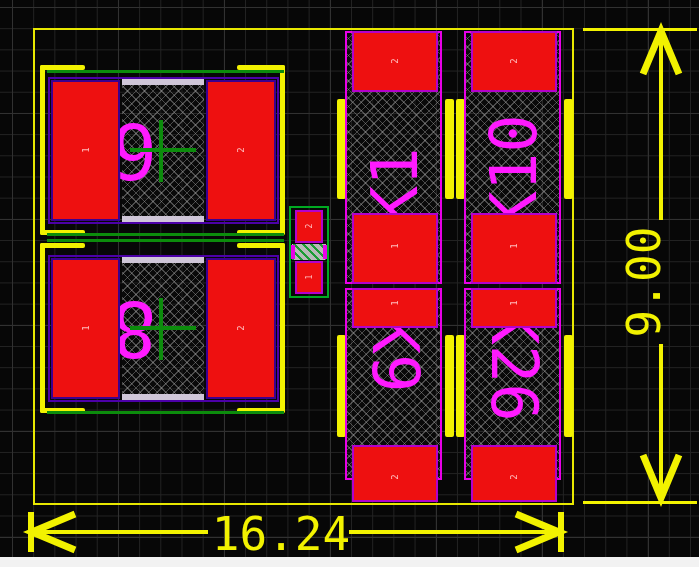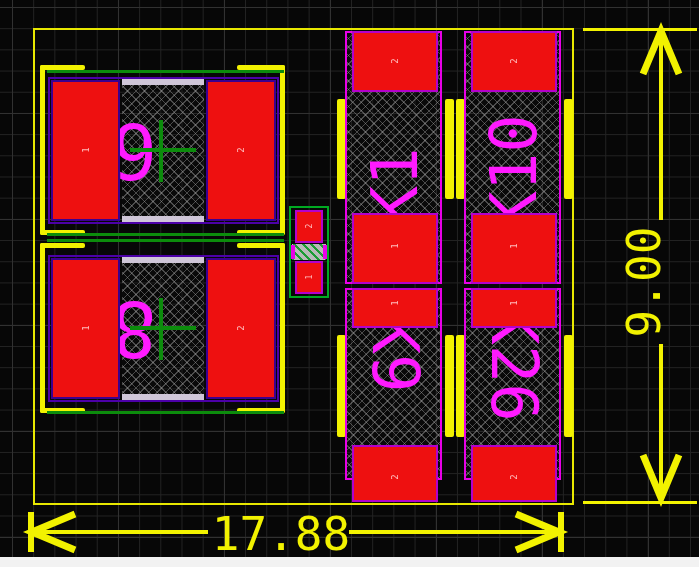--- a/index.html
+++ b/index.html
@@ -172,21 +172,21 @@
     <div class="abs refdes" style="left:514px;top:364px;font-size:64px;transform:translate(-50%,-50%) rotate(90deg);">K26</div>
     <div class="abs pad padR" style="left:471px;top:288px;width:86px;height:40px;"></div>
     <div class="abs pad padR" style="left:471px;top:445px;width:86px;height:57px;"></div>
     <div class="abs padlabel" style="left:514px;top:303px;">1</div>
     <div class="abs padlabel" style="left:514px;top:477px;">2</div>
   </div>
 
   <div>
     <div class="abs dimline" style="left:36px;top:530px;width:172px;height:4px;"></div>
     <div class="abs dimline" style="left:349px;top:530px;width:209px;height:4px;"></div>
-    <div class="abs dimtext" style="left:281px;top:534px;transform:translate(-50%,-50%);">17.88</div>
+    <div class="abs dimtext" style="left:281px;top:534px;transform:translate(-50%,-50%);">16.24</div>
     <svg class="abs arrow" width="60" height="60" style="left:24px;top:505px;">
       <polyline points="51,9 8,27 51,45" fill="none" stroke="#f2f200" stroke-width="7"></polyline>
       <line x1="7" y1="7" x2="7" y2="47" stroke="#f2f200" stroke-width="6"></line>
     </svg>
     <svg class="abs arrow" width="60" height="60" style="left:512px;top:505px;">
       <polyline points="4,9 47,27 4,45" fill="none" stroke="#f2f200" stroke-width="7"></polyline>
       <line x1="49" y1="7" x2="49" y2="47" stroke="#f2f200" stroke-width="6"></line>
     </svg>
   </div>
 

